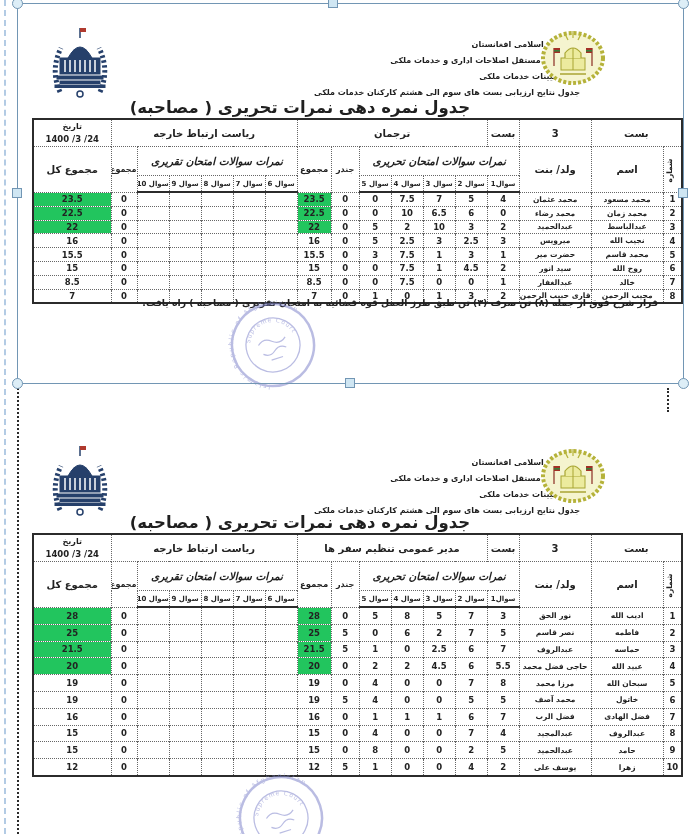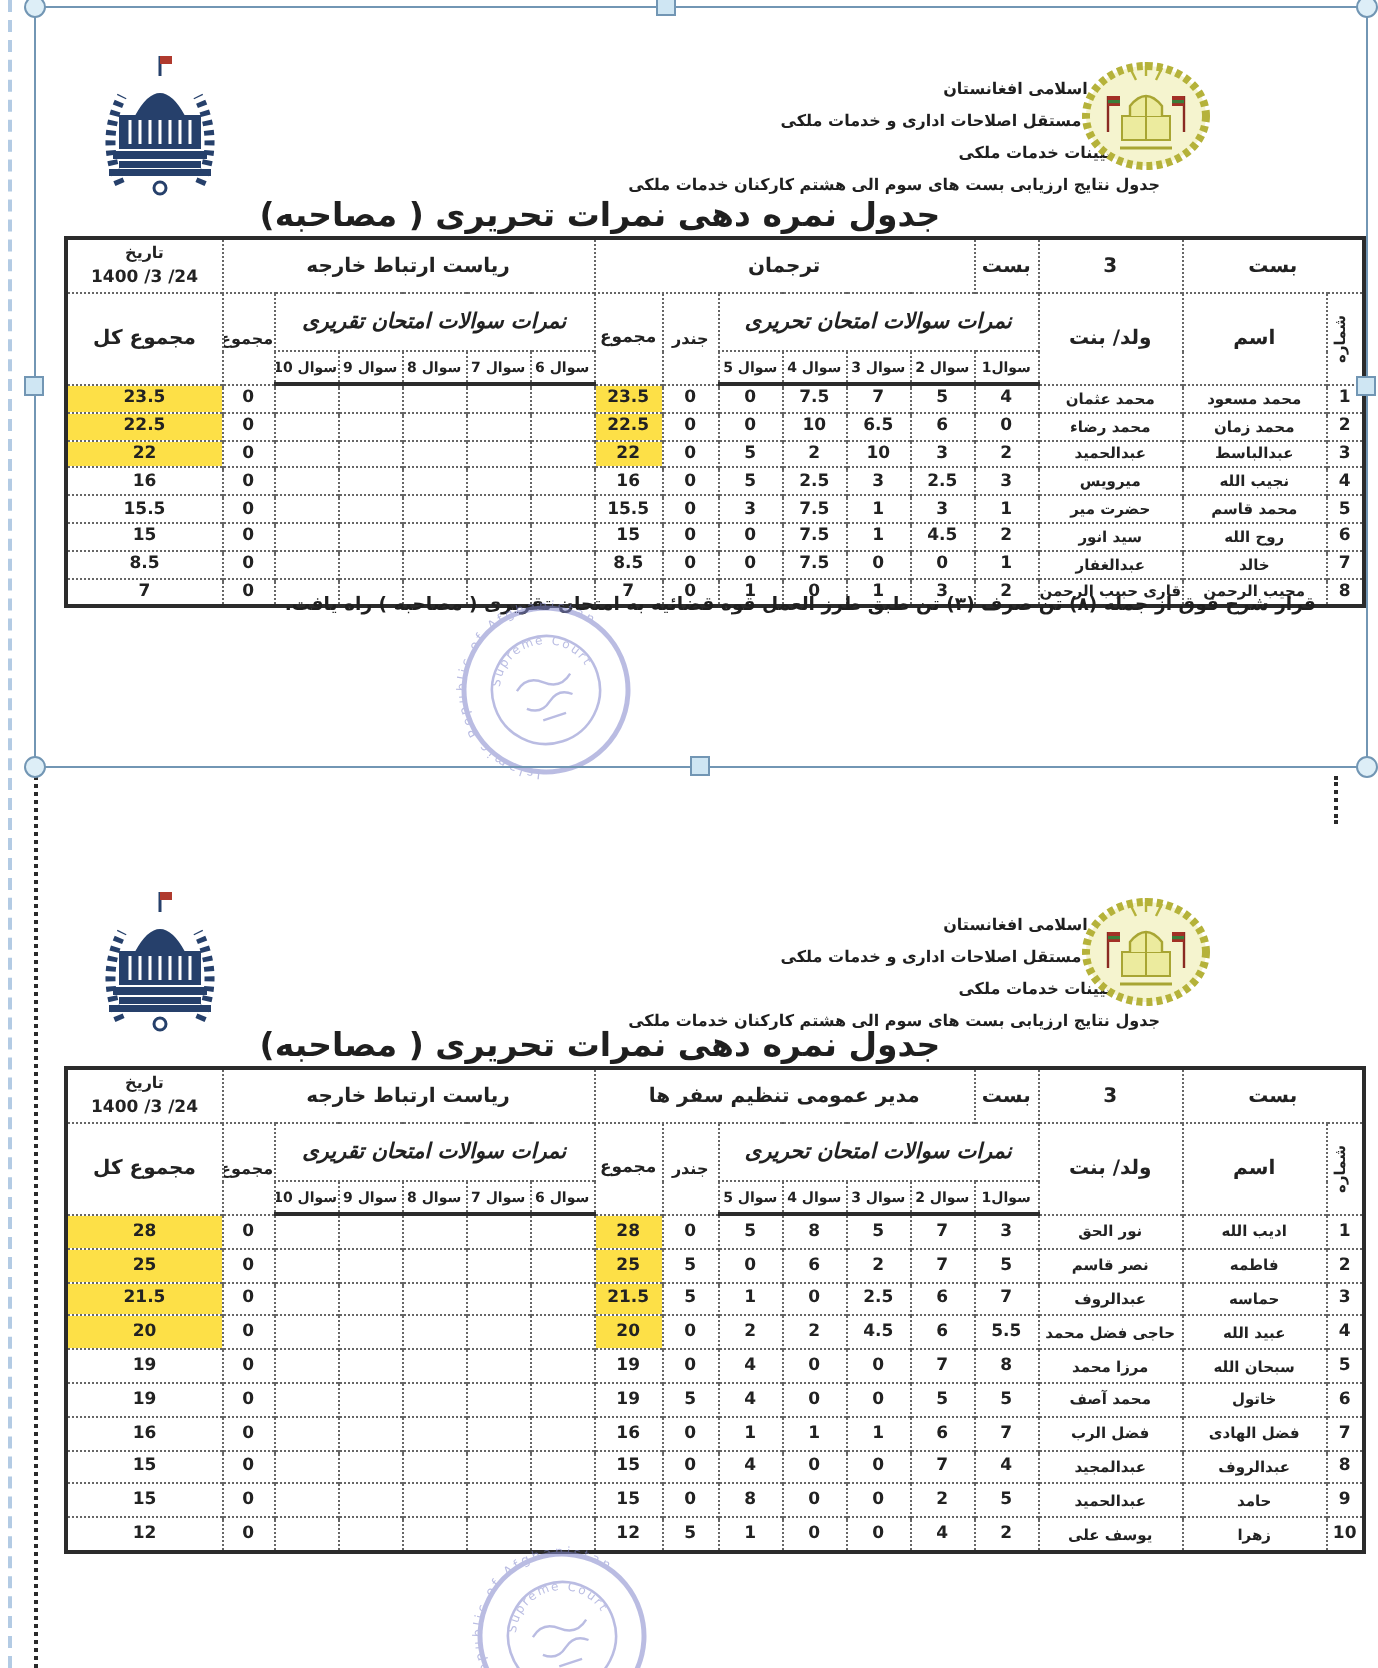--- a/index.html
+++ b/index.html
@@ -31,21 +31,21 @@
   .tbl thead tr.r1 th{height:26px;font-size:10px;}
   .tbl thead tr.r2 th{height:28px;font-size:10px;}
   .tbl thead tr.r3 th{height:15px;font-size:7px;border-bottom:2px solid #2b2b2b;}
   .tbl td{font-size:8.5px;}
   .p1 tbody td{height:12.8px;} .p2 tbody td{height:15.8px;}
   td.nm{font-size:7.5px;}
   .vert{position:relative;}
   .vert span{display:inline-block;transform:rotate(-90deg);font-size:7.5px;white-space:nowrap;}
   .grp{font-size:10.5px !important;font-style:italic;}
   .org{color:#e87f3a;}
-  .hl{background:#fde047;}
+  .hl{background:#22c55e;}
   .date-cell div{line-height:12px;}
   .date-lbl{font-size:8px;} .date-val{font-size:8.5px;}
   .ltr{direction:ltr;unicode-bidi:embed;}
   .note{position:absolute;right:26px;font-size:9.3px;font-weight:bold;direction:rtl;white-space:nowrap;}
   .p1 .note{top:291px;} .p2 .note{top:349px;}
   .stamp{position:absolute;opacity:0.55;}
   .p1 .stamp{left:197px;top:283px;} .p2 .stamp{left:205px;top:342px;}
 </style>
 </head>
 <body>

